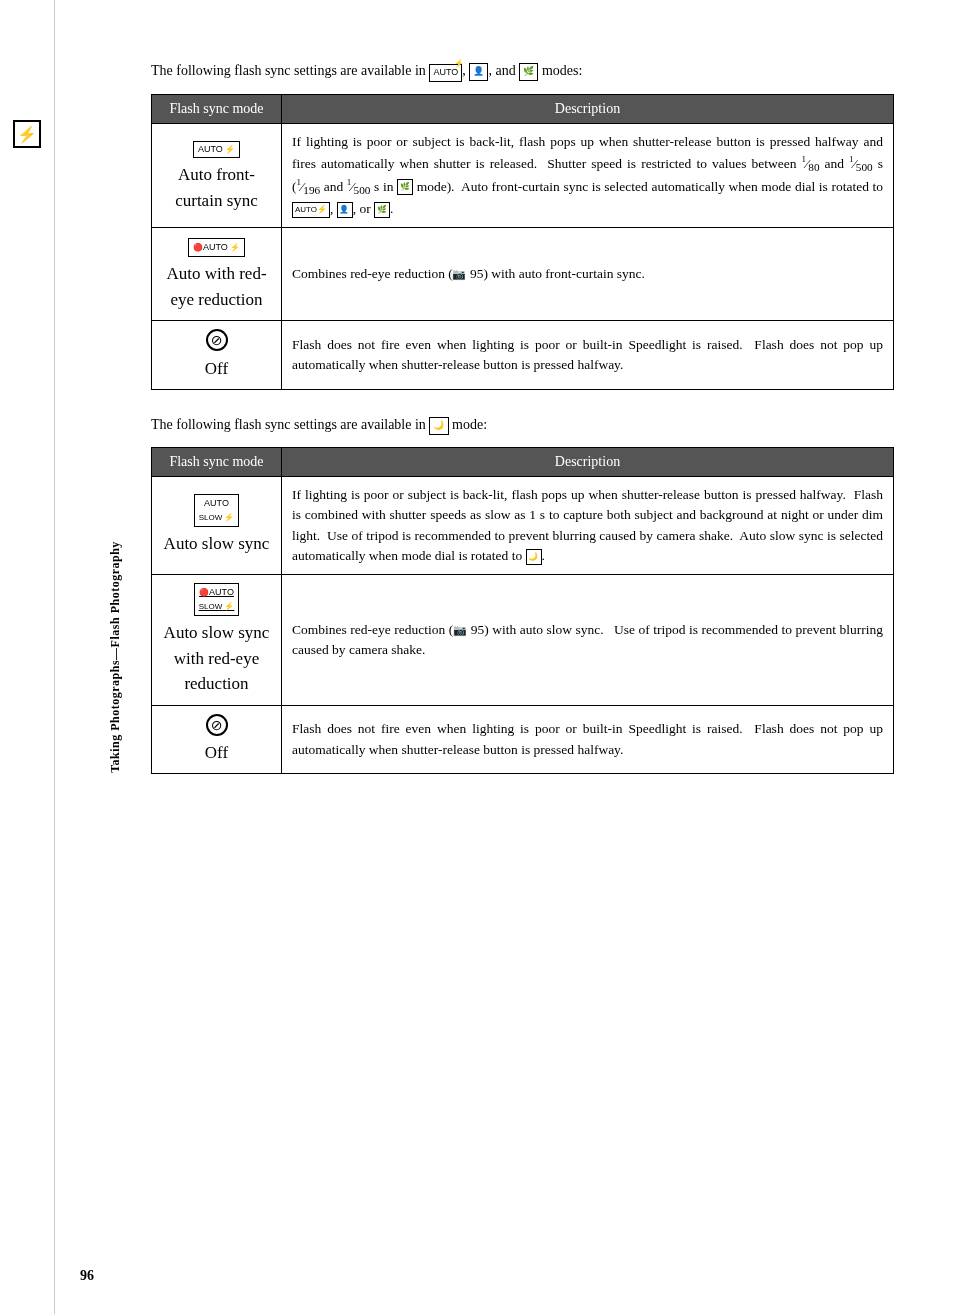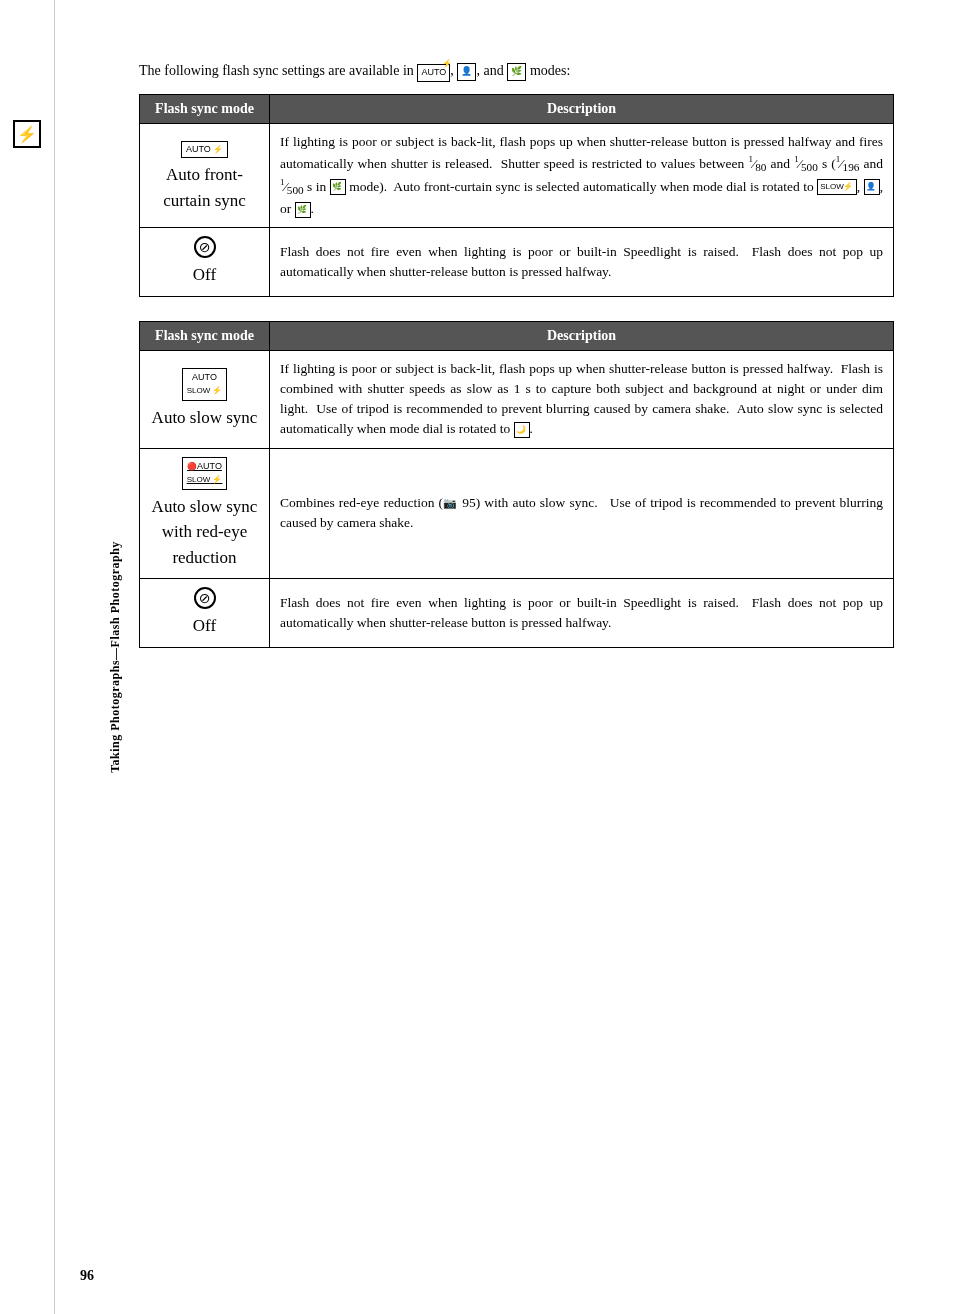--- a/index.html
+++ b/index.html
@@ -58,42 +58,42 @@
       border: 2px solid #000;
       display: flex;
       align-items: center;
       justify-content: center;
       font-size: 16px;
       font-weight: bold;
       background: #fff;
     }
 
     .main-content {
-      margin-left: 18px;
+      margin-left: 30px;
       padding-left: 41px;
     }
 
     .intro-text {
       font-size: 14px;
       line-height: 1.5;
       margin-bottom: 12px;
     }
 
     
     table {
       width: 100%;
       border-collapse: collapse;
       margin-bottom: 24px;
       border: 1px solid #000;
     }
 
     table thead tr th {
       background: #555;
       color: #fff;
-      font-weight: bold;
+      font-weight: normal;
       padding: 6px 10px;
       text-align: center;
       font-size: 14px;
       border: 1px solid #000;
     }
 
     table thead tr th.col-mode {
       width: 130px;
       text-align: center;
     }
@@ -209,41 +209,59 @@
                 AUTO<span style="font-size:8px;font-weight:bold;"> ⚡</span>
               </span>
             </span>
             <span class="mode-label">Auto front-<br>curtain sync</span>
           </td>
           <td class="desc-cell">
             If lighting is poor or subject is back-lit, flash pops up when shutter-release button is pressed halfway and fires automatically when shutter is released.&nbsp; Shutter speed is restricted to values between
             <sup>1</sup>⁄<sub>80</sub> and <sup>1</sup>⁄<sub>500</sub> s (<sup>1</sup>⁄<sub>196</sub> and <sup>1</sup>⁄<sub>500</sub> s in
             <span style="display:inline-block;border:1px solid #000;padding:1px 2px;font-size:8px;font-family:Arial,sans-serif;vertical-align:middle;">🌿</span>
             mode).&nbsp; Auto front-curtain sync is selected automatically when mode dial is rotated to
-            <span style="display:inline-block;border:1px solid #000;padding:1px 2px;font-size:8px;font-family:Arial,sans-serif;vertical-align:middle;">SLOW⚡</span>,
+            <span style="display:inline-block;border:1px solid #000;padding:1px 2px;font-size:8px;font-family:Arial,sans-serif;vertical-align:middle;">AUTO⚡</span>,
             <span style="display:inline-block;border:1px solid #000;padding:1px 2px;font-size:8px;font-family:Arial,sans-serif;vertical-align:middle;">👤</span>,
             or <span style="display:inline-block;border:1px solid #000;padding:1px 2px;font-size:8px;font-family:Arial,sans-serif;vertical-align:middle;">🌿</span>.
           </td>
         </tr>
 
+        <tr>
+          <td class="mode-cell">
+            <span class="mode-icon">
+              <span style="display:inline-block;position:relative;border:1px solid #000;padding:2px 4px;font-size:9px;font-family:Arial,sans-serif;">
+                <span style="font-size:8px;">🔴</span>AUTO<span style="font-size:8px;font-weight:bold;"> ⚡</span>
+              </span>
+            </span>
+            <span class="mode-label">Auto with red-<br>eye reduction</span>
+          </td>
+          <td class="desc-cell">
+            Combines red-eye reduction (<span style="font-size:11px;">📷</span> 95) with auto front-curtain sync.
+          </td>
+        </tr>
 
         <tr>
           <td class="mode-cell">
             <span class="mode-icon">
               <span class="circle-icon">⊘</span>
             </span>
             <span class="mode-label">Off</span>
           </td>
           <td class="desc-cell">
             Flash does not fire even when lighting is poor or built-in Speedlight is raised.&nbsp; Flash does not pop up automatically when shutter-release button is pressed halfway.
           </td>
         </tr>
       </tbody>
     </table>
 
+    <p class="intro-text">
+      The following flash sync settings are available in
+      <span style="display:inline-block;border:1px solid #000;padding:1px 3px;font-size:9px;font-family:Arial,sans-serif;vertical-align:middle;">🌙</span>
+      mode:
+    </p>
 
     <table>
       <thead>
         <tr>
           <th class="col-mode">Flash sync mode</th>
           <th>Description</th>
         </tr>
       </thead>
       <tbody>
 

